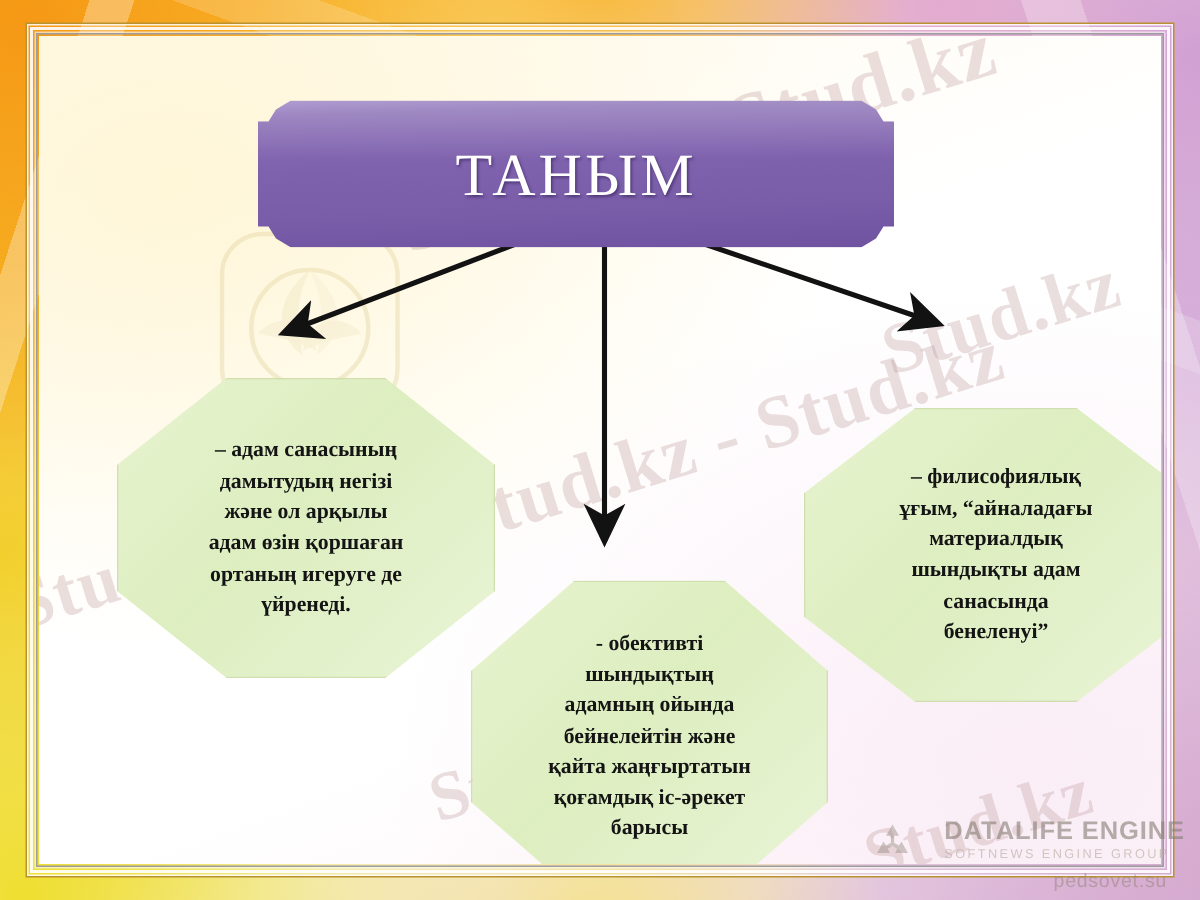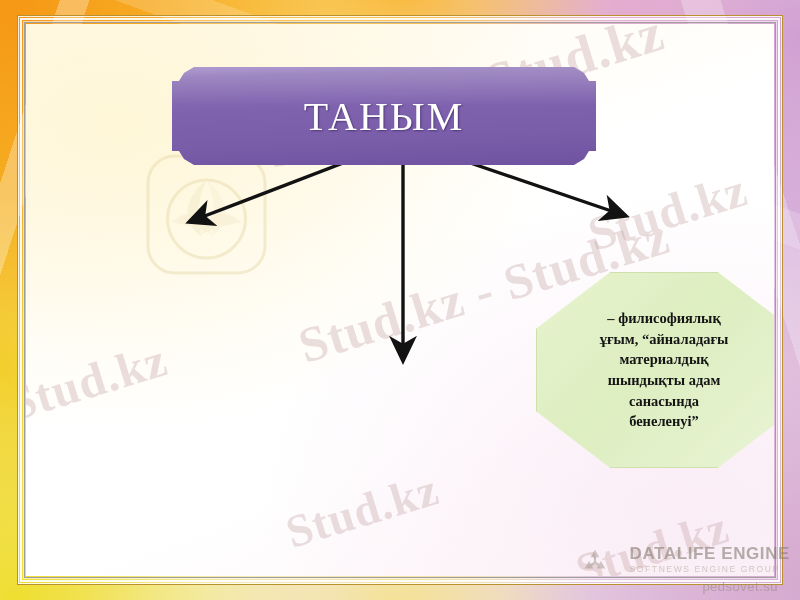--- a/index.html
+++ b/index.html
@@ -251,30 +251,47 @@
       <line x1="377" y1="116" x2="163" y2="198" stroke="#121212" stroke-width="3.4" marker-end="url(#ah)"></line>
       <line x1="377" y1="116" x2="377" y2="337" stroke="#121212" stroke-width="3.4" marker-end="url(#ah)"></line>
       <line x1="377" y1="116" x2="600" y2="192" stroke="#121212" stroke-width="3.4" marker-end="url(#ah)"></line>
     </svg>
 
     <div class="banner">
       <div class="banner-sheen"></div>
       <div class="banner-title">ТАНЫМ</div>
     </div>
 
+    <div class="node" id="node-left">
+      <div class="node-text">– адам санасының
+дамытудың негізі
+және ол арқылы
+адам өзін қоршаған
+ортаның  игеруге де
+үйренеді.</div>
+    </div>
 
     <div class="node" id="node-right">
       <div class="node-text">– филисофиялық
 ұғым, “айналадағы
 материалдық
 шындықты адам
 санасында
 бенеленуі”</div>
     </div>
 
+    <div class="node" id="node-center">
+      <div class="node-text">- обективті
+шындықтың
+адамның ойында
+бейнелейтін және
+қайта  жаңғыртатын
+қоғамдық  іс-әрекет
+барысы</div>
+    </div>
 
   </div>
 
   <div class="brand">
     <svg class="brand-mark" viewBox="0 0 48 48">
       <g fill="#9a8f86">
         <path d="M24 3 L32 17 L26 17 L26 27 L22 27 L22 17 L16 17 Z"></path>
         <path d="M5 38 L13 24 L16 29 L25 24 L27 28 L18 33 L21 38 Z"></path>
         <path d="M43 38 L27 38 L30 33 L21 28 L23 24 L32 29 L35 24 Z"></path>
       </g>

